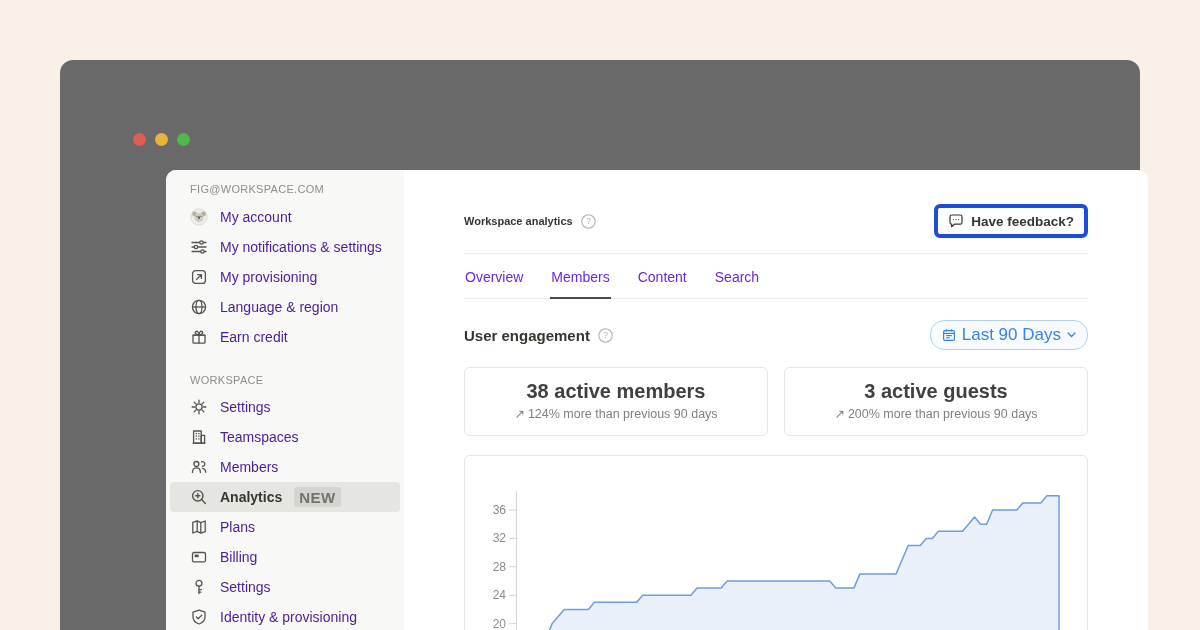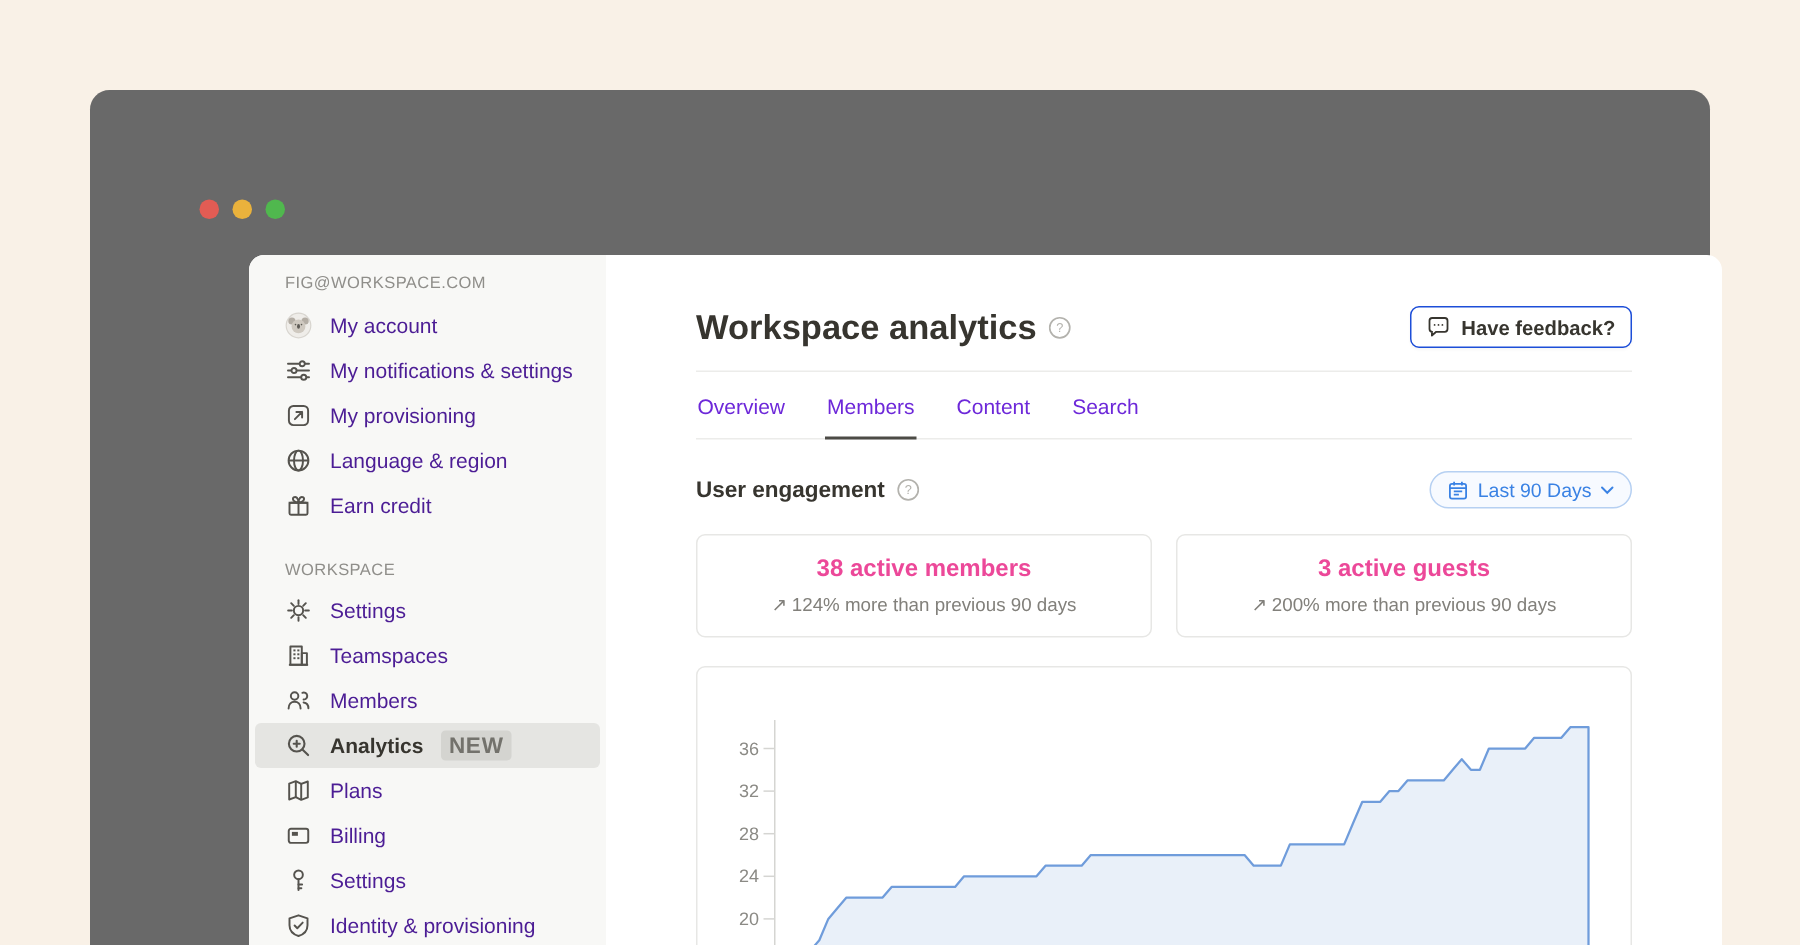--- a/index.html
+++ b/index.html
@@ -45,53 +45,53 @@
   .badge {
     font-size:15px; font-weight:700; letter-spacing:.5px; color:#73726c;
     background:#dfdfdb; border-radius:3px; padding:2px 5px 1px;
   }
   .srow.selected .badge { background:#d4d4d0; }
 
   
   .main { flex:1; padding:0 60px; }
   .header-row { margin-top:34px; display:flex; justify-content:space-between; align-items:center; }
   .title-wrap { display:flex; align-items:center; gap:8px; }
-  h1 { font-size:23px; font-weight:700; line-height:26px; color:#37352f; }
+  h1 { font-size:11px; font-weight:700; line-height:26px; color:#37352f; }
   .help-icn { width:15px; height:15px; color:#b3b2ad; }
   .feedback-btn {
     display:flex; align-items:center; gap:7px;
-    background:#fff; border:1px solid #1d4ed8; border-radius:6px;
+    background:#fff; border:4px solid #1d4ed8; border-radius:6px;
     padding:5px 10px; font-size:13.5px; font-weight:700; color:#37352f;
     font-family:"Liberation Sans",sans-serif; cursor:pointer;
     box-shadow:0 1px 2px rgba(0,0,0,.04);
   }
   .divider { border:none; border-top:1px solid #ececea; margin-top:15px; }
 
   .tabs { display:flex; gap:26px; border-bottom:1px solid #ececea; }
   .tab {
     padding:15px 1px 12px; font-size:14px; color:#6d28d9; cursor:pointer;
     border-bottom:2px solid transparent; margin-bottom:-1px;
   }
   .tab.active { font-weight:500; border-bottom-color:#4c4b46; }
 
   .section-row { margin-top:21px; display:flex; justify-content:space-between; align-items:center; }
   h2 { font-size:15px; font-weight:700; color:#37352f; }
   .range-btn {
     display:flex; align-items:center; gap:6px;
     background:#f7faff; border:1px solid #b6d0f2; border-radius:14px;
-    padding:4px 11px; font-size:13px; font-weight:500; color:#3a82e4;
+    padding:4px 11px; font-size:17px; font-weight:500; color:#3a82e4;
     font-family:"Liberation Sans",sans-serif; cursor:pointer;
   }
 
   .cards { margin-top:17px; display:flex; gap:16px; }
   .stat-card {
     flex:1; border:1px solid #e7e7e5; border-radius:6px;
     padding:12px 10px; text-align:center; background:#fff;
   }
-  .stat-value { font-size:16px; font-weight:700; line-height:22px; color:#ec4899; }
+  .stat-value { font-size:20px; font-weight:700; line-height:22px; color:#404040; }
   .stat-delta { margin-top:3px; font-size:12.5px; line-height:18px; color:#82807b; }
   .stat-delta .arrow { margin-right:3px; }
 
   .chart-card {
     margin-top:19px; border:1px solid #e7e7e5; border-radius:6px;
     padding:21px 23px; background:#fff; height:300px;
   }
   .chart-title { font-size:14px; font-weight:700; color:#37352f; }
   .chart-wrap { margin-top:8px; }
 </style>

